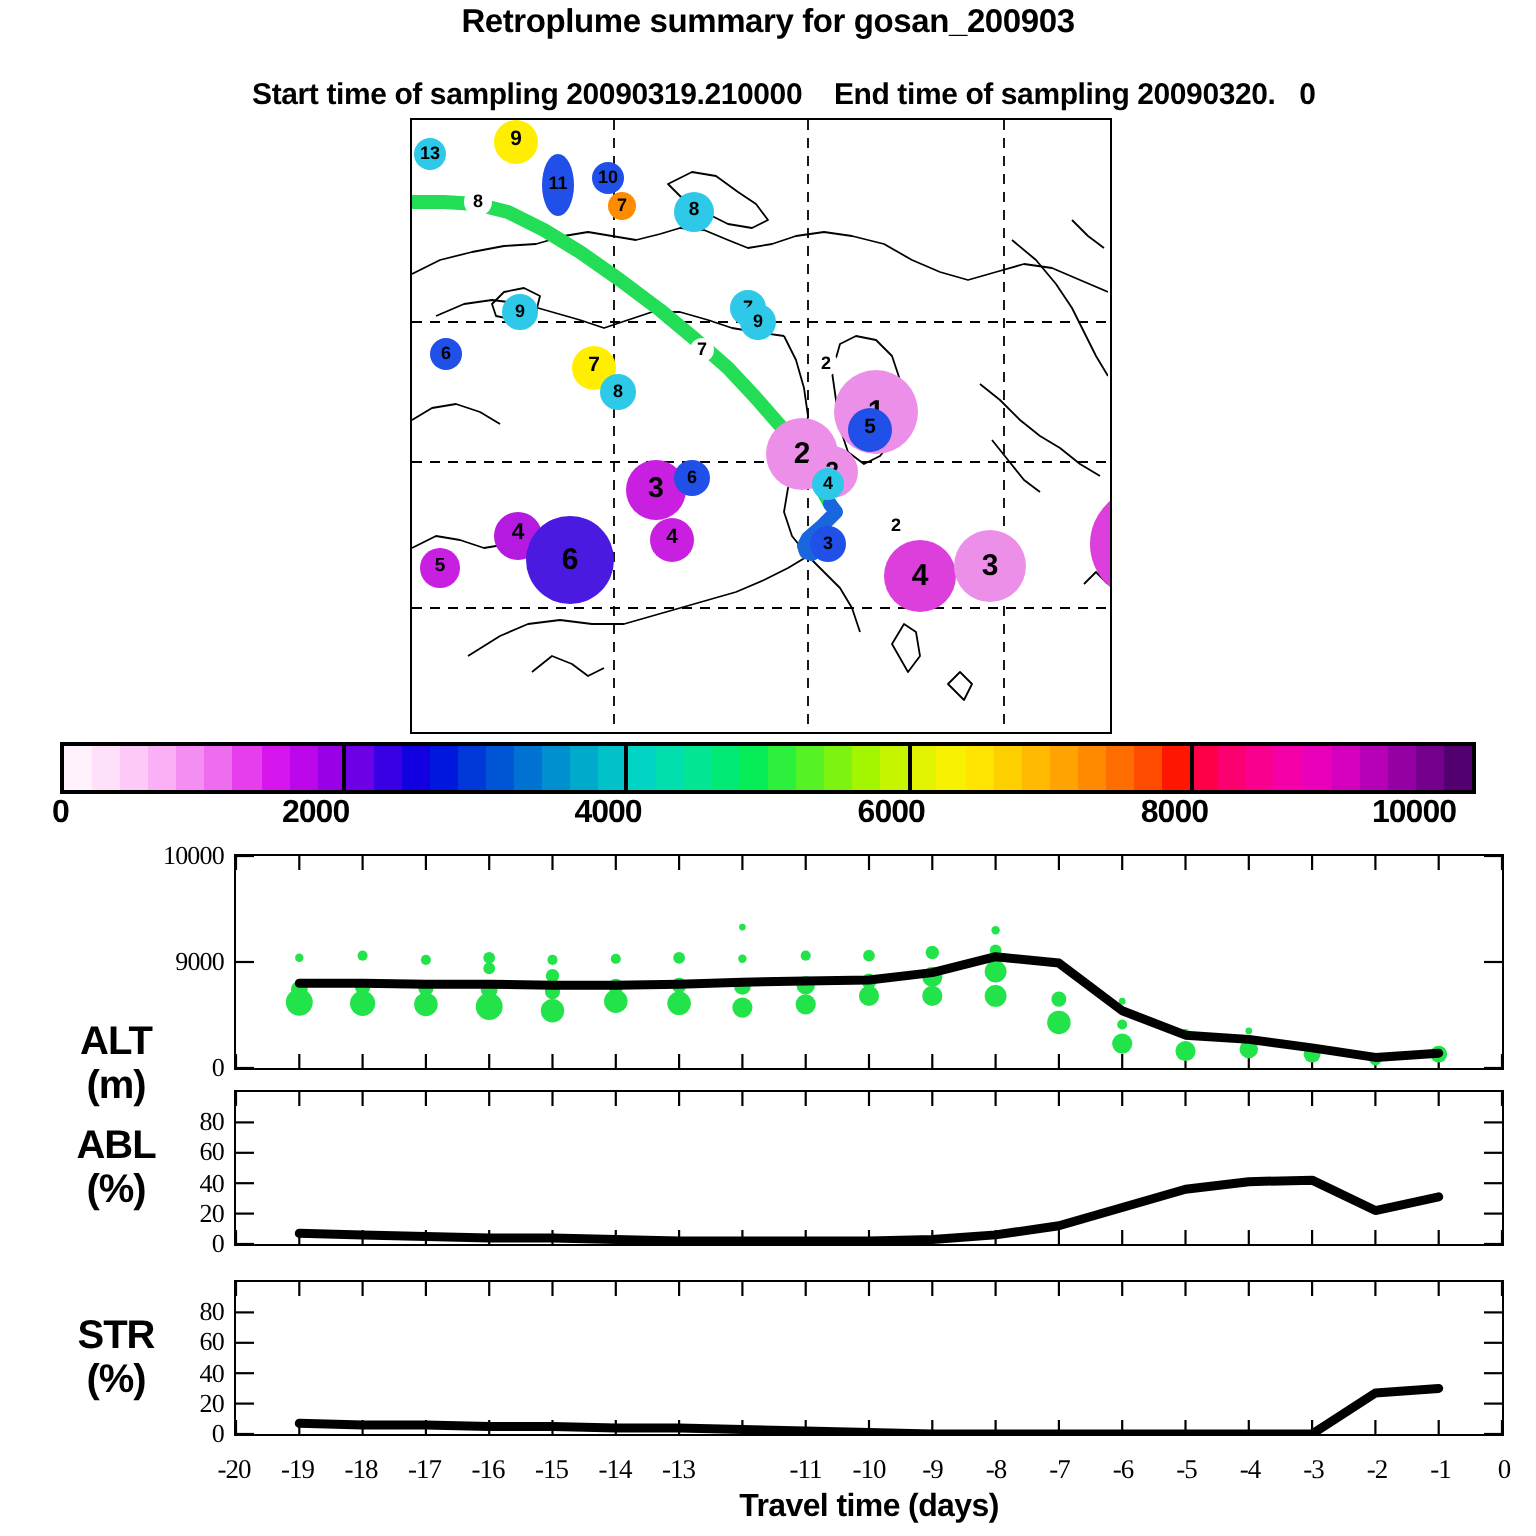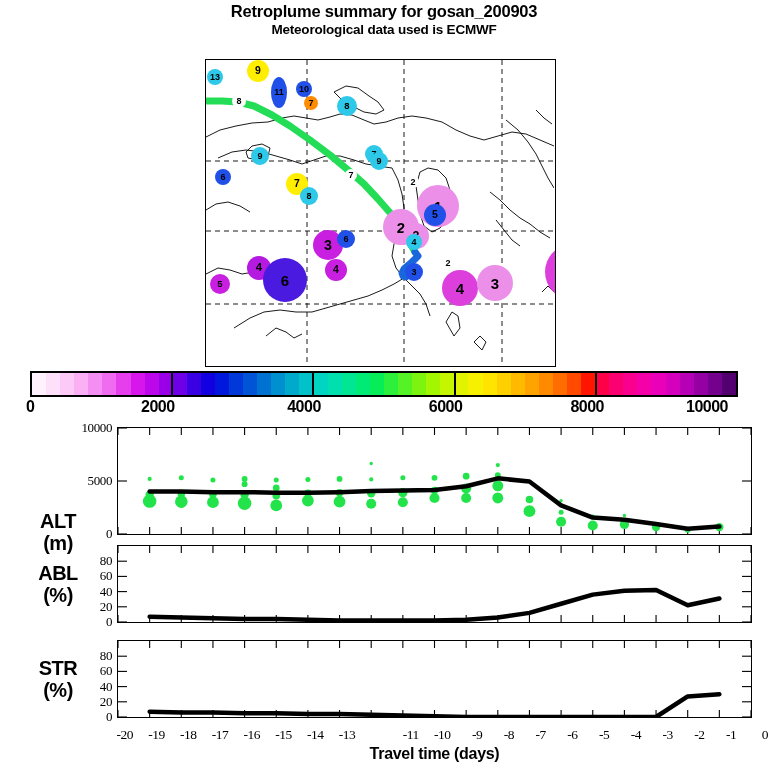--- a/index.html
+++ b/index.html
@@ -33,30 +33,33 @@
   .ts-panel{position:absolute;left:117px;width:635px;border:1.2px solid #000;
             box-sizing:border-box;background:#fff;}
   #alt-panel{top:427px;height:108px;}
   #abl-panel{top:545px;height:78px;}
   #str-panel{top:640px;height:78px;}
   .ts-svg{position:absolute;left:0;top:0;}
   .rowlabel{position:absolute;font-size:20px;font-weight:bold;text-align:center;
             line-height:22px;letter-spacing:-0.5px;}
   .ytick{position:absolute;font-size:13px;text-align:right;
          font-family:"Liberation Serif",serif;letter-spacing:-0.4px;}
-  .xtick{position:absolute;font-size:13.5px;text-align:right;
+  .xtick{position:absolute;font-size:13.5px;text-align:center;
          font-family:"Liberation Serif",serif;letter-spacing:-0.5px;}
   #xaxis-title{position:absolute;left:117px;top:745px;width:635px;text-align:center;
                font-size:16px;font-weight:bold;letter-spacing:-0.3px;}
 </style>
 </head>
 <body>
 
 <div class="abs" id="title-block">
   <div class="t-main">Retroplume summary for gosan_200903</div>
+  <div class="t-sub">
+    <span>Start time of sampling 20090319.210000</span><span>&nbsp;&nbsp;&nbsp;&nbsp;</span><span>End time of sampling 20090320.</span><span>&nbsp;&nbsp;&nbsp;</span><span>0</span>
+  </div>
   <div class="t-sub3">Meteorological data used is ECMWF</div>
 </div>
 
 <div class="abs" id="map-panel">
   <svg id="map-svg" width="348" height="305">
     <g id="map-coast" stroke="#000" stroke-width="0.9" fill="none" stroke-linejoin="round">
 
       <path d="M128,32 L140,26 L152,28 L163,36 L172,42 L178,50 L170,54 L158,52 L146,46 L136,40 Z"></path>
       <path d="M0,77 L14,70 L30,66 L46,63 L62,62 L76,58 L88,56 L100,58 L112,60 L124,57 L134,54 L146,55 L158,60 L168,64 L180,62 L192,58 L206,56 L220,58 L236,62 L250,70 L264,76 L278,80 L292,76 L306,72 L320,74 L334,80 L348,86"></path>
       <path d="M12,98 L26,92 L40,90 L56,92 L70,96 L84,100 L96,104 L108,100 L120,96 L134,96 L148,100 L160,104 L172,106 L186,108"></path>
@@ -364,21 +367,21 @@
         <circle cx="506.40000000000003" cy="87.45" r="1.68"></circle>
         <circle cx="538.05" cy="99.11" r="4.2"></circle>
         <circle cx="569.7" cy="101.76" r="2.94"></circle>
         <circle cx="601.35" cy="99.11" r="4.2"></circle>
       </g>
       <polyline points="31.650000000000002,63.599999999999994 63.300000000000004,63.599999999999994 94.95,64.13 126.60000000000001,64.13 158.25,64.66 189.9,64.66 221.54999999999998,64.13 253.20000000000002,63.07 284.85,62.54 316.5,62.010000000000005 348.15000000000003,58.3 379.8,50.349999999999994 411.45,53.53 443.09999999999997,77.38 474.75,89.57 506.40000000000003,91.69 538.05,95.93 569.7,100.7 601.35,98.58" fill="none" stroke="#000000" stroke-width="4.5" stroke-linejoin="round" stroke-linecap="round"></polyline>
     </svg>
 </div>
 <div id="alt-yticks">
     <div class="ytick" style="left: 40px; width: 72px; top: 526px;">0</div>
-    <div class="ytick" style="left: 40px; width: 72px; top: 473px;">5000</div>
+    <div class="ytick" style="left: 40px; width: 72px; top: 473px;">9000</div>
     <div class="ytick" style="left: 40px; width: 72px; top: 420px;">10000</div>
   </div>
 
 <div class="rowlabel" style="left:8px;top:562px;width:100px;">
   <div>ABL</div>
   <div>(%)</div>
 </div>
 <div class="abs ts-panel" id="abl-panel">
   <svg class="ts-svg" id="abl-svg" width="633" height="76">
       <g stroke="#000" stroke-width="1.1">

